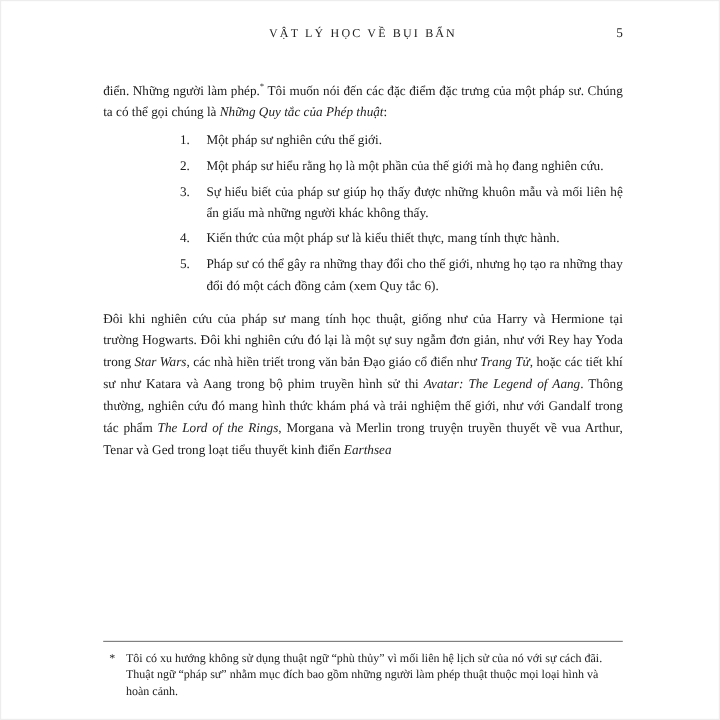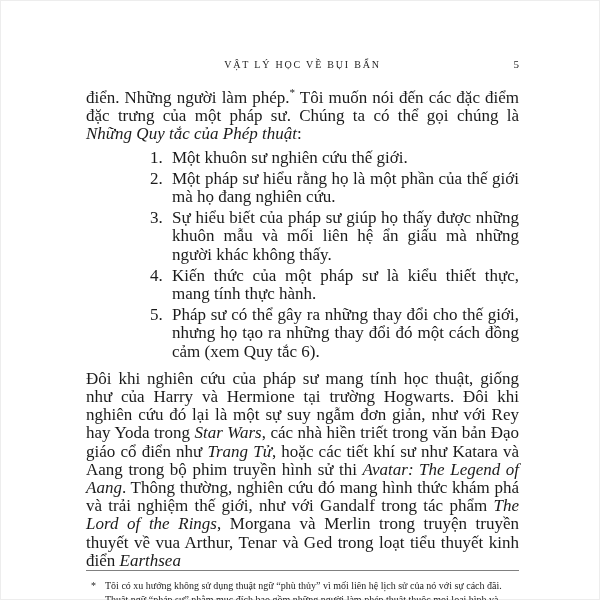--- a/index.html
+++ b/index.html
@@ -22,40 +22,39 @@
     padding: 22px 80px 16px 85px;
     display: flex;
     flex-direction: column;
     font-family: "Liberation Serif", "DejaVu Serif", serif;
     color: #1b1b1b;
   }
   .page-header {
     position: relative;
     height: 14px;
     flex: 0 0 auto;
-    margin-top: 36px;
   }
   .running-title {
     position: absolute;
     left: 0; right: 0;
     text-align: center;
     font-size: 10px;
     letter-spacing: 1.8px;
     color: #232323;
   }
   .page-number {
     position: absolute;
     right: 0;
     top: -1px;
     font-size: 11px;
     color: #232323;
   }
   .body-text {
-    margin-top: 16px;
-    font-size: 17px;
+    margin-top: 30px;
+    font-size: 11px;
     line-height: 18.2px;
     text-align: justify;
     flex: 0 1 auto;
   }
   .para { margin: 0; }
   sup { font-size: 0.65em; line-height: 0; }
   .rules {
     list-style: none;
     margin: 5px 0 8px 0;
     padding: 0;
@@ -105,21 +104,21 @@
     <div class="page-number">5</div>
   </header>
 
   <main class="body-text">
 
     <p class="para intro"><span>điển. Những người làm phép.</span><sup>*</sup><span> Tôi muốn nói đến các đặc điểm đặc trưng của một pháp sư. Chúng ta có thể gọi chúng là </span><span style="font-style: italic;">Những Quy tắc của Phép thuật</span><span>:</span></p>
 
     <ol class="rules">
       <li class="rule">
         <span class="rule-num">1.</span>
-        <span class="rule-text">Một khuôn sư nghiên cứu thế giới.</span>
+        <span class="rule-text">Một pháp sư nghiên cứu thế giới.</span>
       </li>
       <li class="rule">
         <span class="rule-num">2.</span>
         <span class="rule-text">Một pháp sư hiểu rằng họ là một phần của thế giới mà họ đang nghiên cứu.</span>
       </li>
       <li class="rule">
         <span class="rule-num">3.</span>
         <span class="rule-text">Sự hiểu biết của pháp sư giúp họ thấy được những khuôn mẫu và mối liên hệ ẩn giấu mà những người khác không thấy.</span>
       </li>
       <li class="rule">

